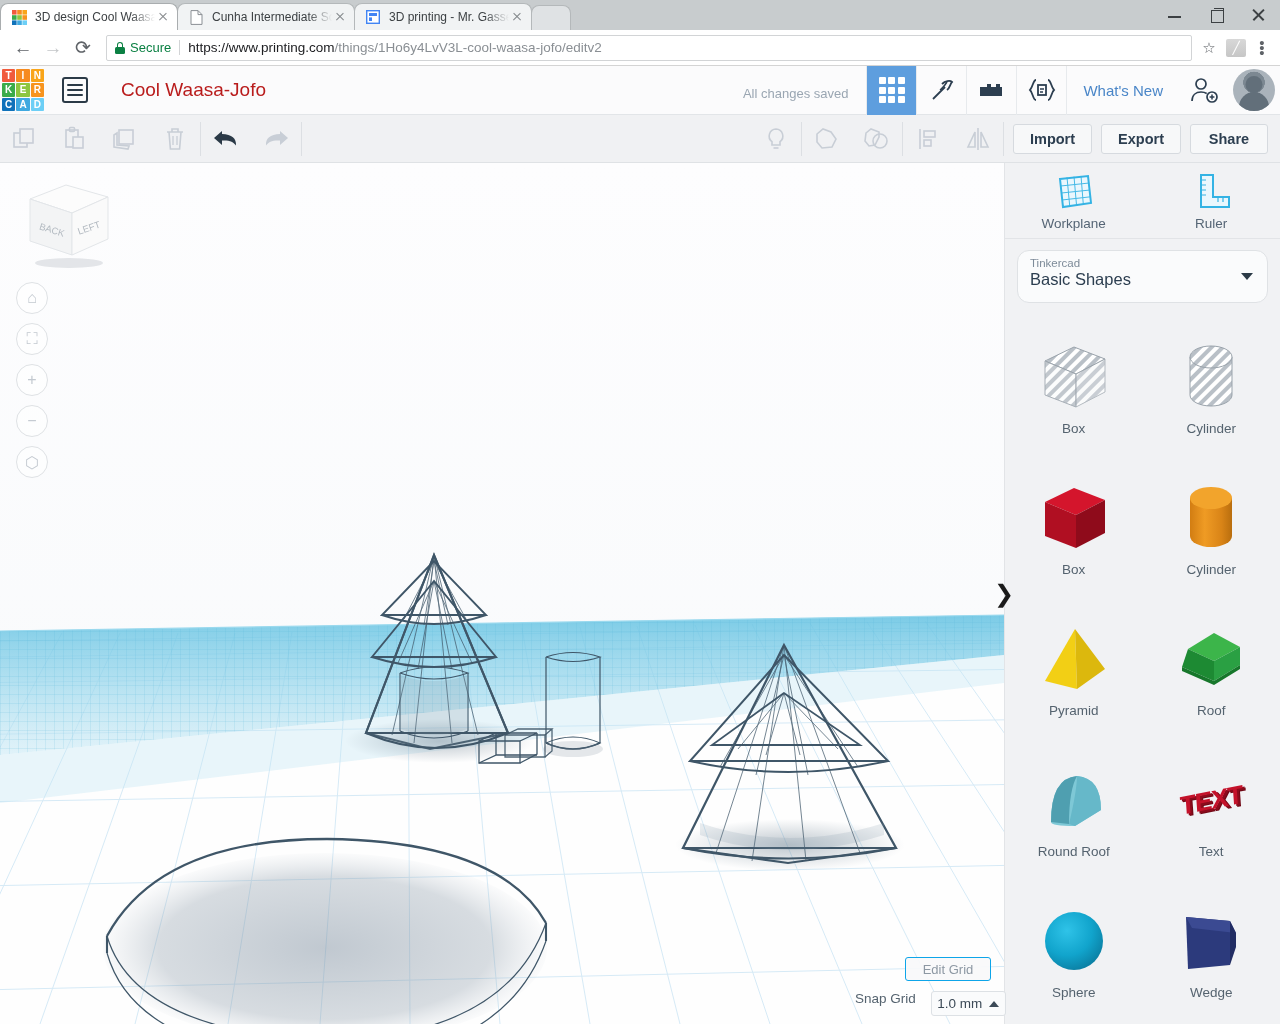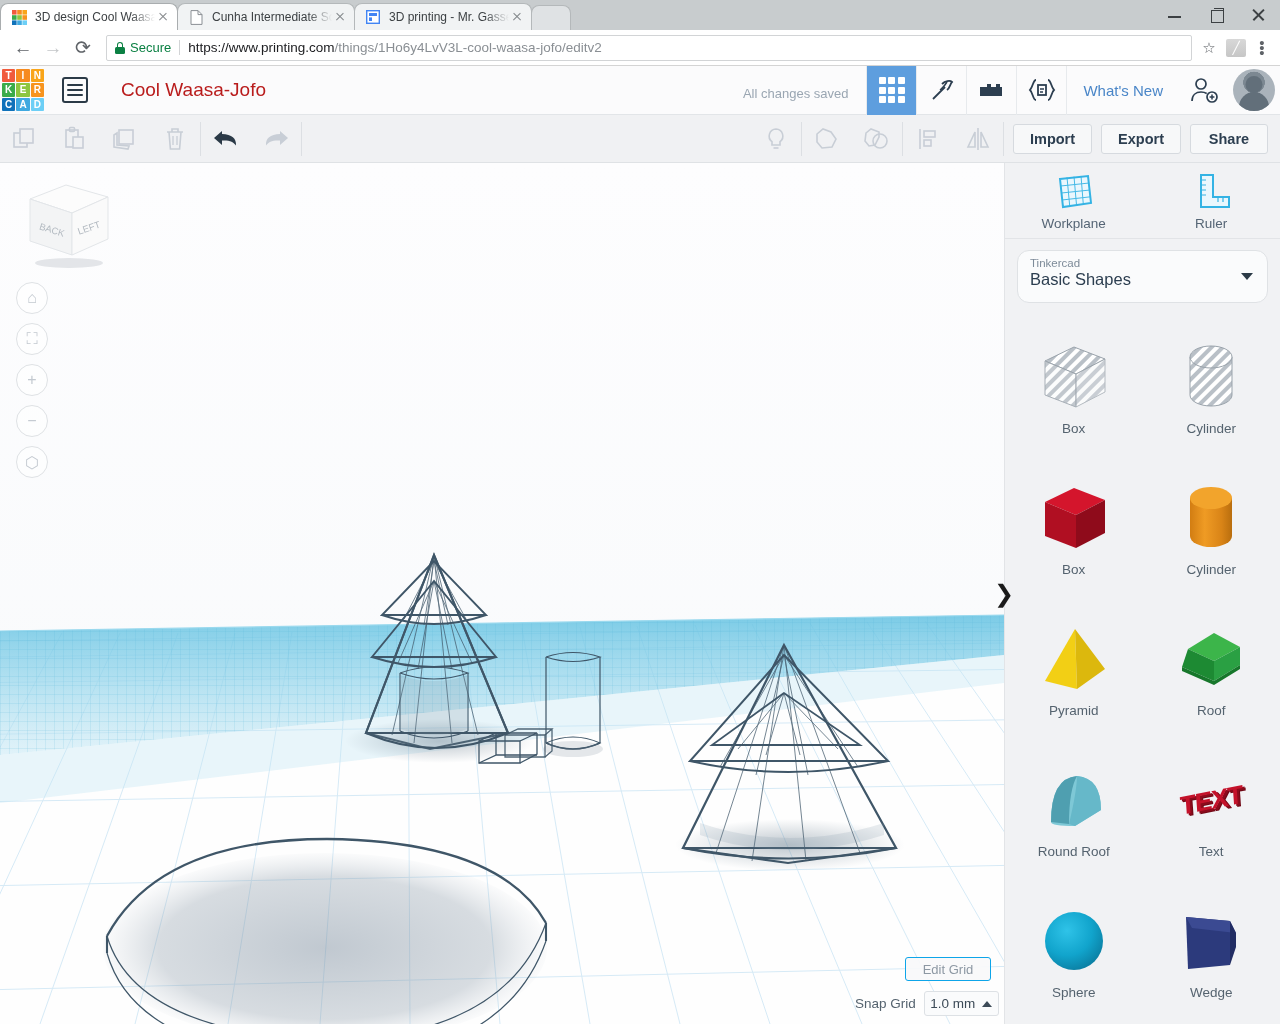--- a/index.html
+++ b/index.html
@@ -212,21 +212,21 @@
     color: #1a1a1a; font-size: 24px; z-index: 6;
   }
 
   
   .edit-grid {
     position: absolute; left: 905px; top: 957px; width: 86px; height: 24px;
     background: rgba(248,249,250,.92); border: 1px solid #0ea5e9; border-radius: 3px;
     display: flex; align-items: center; justify-content: center; font-size: 13px; color: #8d98a3; z-index: 5;
   }
   .snap-row {
-    position: absolute; left: 855px; top: 991px; display: flex; align-items: center; gap: 8px; z-index: 5;
+    position: absolute; left: 855px; top: 991px; display: flex; align-items: flex-start; gap: 15px; z-index: 5;
   }
   .snap-lbl { font-size: 13.5px; color: #55636f; }
   .snap-sel {
     width: 75px; height: 25px; background: rgba(250,251,252,.94); border: 1px solid #dde1e5;
     border-radius: 3px; display: flex; align-items: center; justify-content: center; gap: 7px;
     font-size: 13.5px; color: #3c4a57;
   }
   .snap-caret { width: 0; height: 0; border-left: 5px solid transparent; border-right: 5px solid transparent; border-bottom: 6px solid #3c4a57; }
 </style>
 </head>

